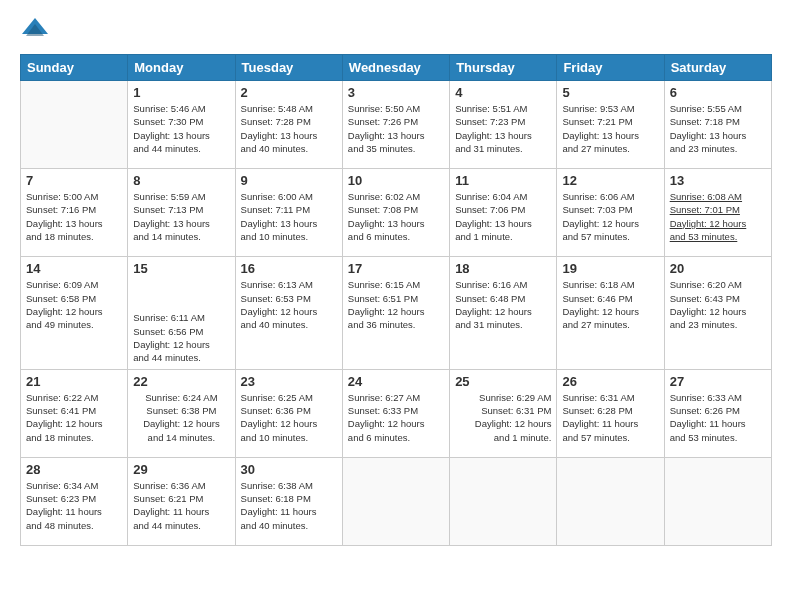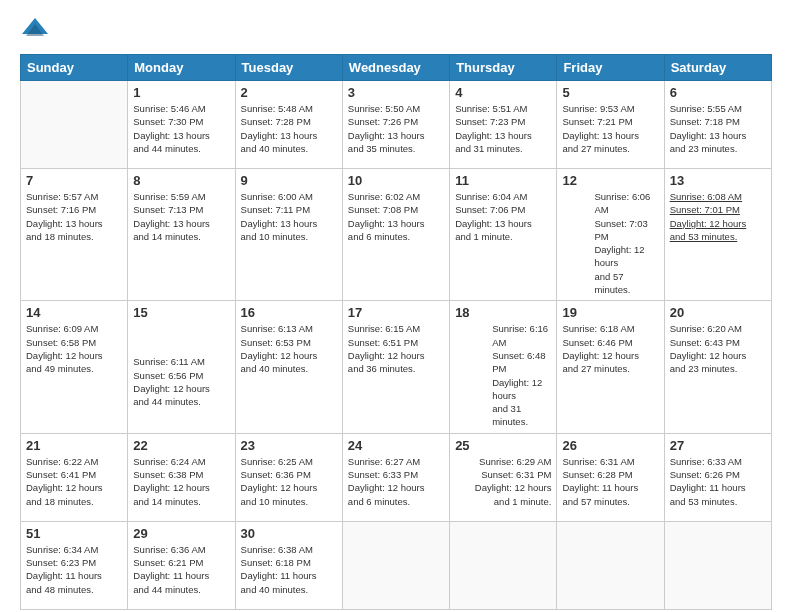--- a/index.html
+++ b/index.html
@@ -176,21 +176,21 @@
             <span class="day-number">6</span>
             <div class="day-info" style="white-space: pre-line;">Sunrise: 5:55 AM
 Sunset: 7:18 PM
 Daylight: 13 hours
 and 23 minutes.</div>
           </td>
         </tr>
         <tr class="week-row">
           <td>
             <span class="day-number">7</span>
-            <div class="day-info" style="white-space: pre-line;">Sunrise: 5:57 AM
+            <div class="day-info" style="white-space: pre-line;">Sunrise: 5:00 AM
 Sunset: 7:16 PM
 Daylight: 13 hours
 and 18 minutes.</div>
           </td>
           <td>
             <span class="day-number">8</span>
             <div class="day-info" style="white-space: pre-line;">Sunrise: 5:59 AM
 Sunset: 7:13 PM
 Daylight: 13 hours
 and 14 minutes.</div>
@@ -211,21 +211,21 @@
           </td>
           <td>
             <span class="day-number">11</span>
             <div class="day-info" style="white-space: pre-line;">Sunrise: 6:04 AM
 Sunset: 7:06 PM
 Daylight: 13 hours
 and 1 minute.</div>
           </td>
           <td>
             <span class="day-number">12</span>
-            <div class="day-info" style="white-space: pre-line; margin-left: 32px;">Sunrise: 6:06 AM
+            <div class="day-info" style="white-space: pre-line;">Sunrise: 6:06 AM
 Sunset: 7:03 PM
 Daylight: 12 hours
 and 57 minutes.</div>
           </td>
           <td>
             <span class="day-number">13</span>
             <div class="day-info" style="white-space: pre-line; text-decoration: underline;">Sunrise: 6:08 AM
 Sunset: 7:01 PM
 Daylight: 12 hours
 and 53 minutes.</div>
@@ -255,21 +255,21 @@
           </td>
           <td>
             <span class="day-number">17</span>
             <div class="day-info" style="white-space: pre-line;">Sunrise: 6:15 AM
 Sunset: 6:51 PM
 Daylight: 12 hours
 and 36 minutes.</div>
           </td>
           <td>
             <span class="day-number">18</span>
-            <div class="day-info" style="white-space: pre-line; margin-left: 37px;">Sunrise: 6:16 AM
+            <div class="day-info" style="white-space: pre-line;">Sunrise: 6:16 AM
 Sunset: 6:48 PM
 Daylight: 12 hours
 and 31 minutes.</div>
           </td>
           <td>
             <span class="day-number">19</span>
             <div class="day-info" style="white-space: pre-line;">Sunrise: 6:18 AM
 Sunset: 6:46 PM
 Daylight: 12 hours
 and 27 minutes.</div>
@@ -285,21 +285,21 @@
         <tr class="week-row">
           <td>
             <span class="day-number">21</span>
             <div class="day-info" style="white-space: pre-line;">Sunrise: 6:22 AM
 Sunset: 6:41 PM
 Daylight: 12 hours
 and 18 minutes.</div>
           </td>
           <td>
             <span class="day-number">22</span>
-            <div class="day-info" style="white-space: pre-line;">Sunrise: 6:24 AM
+            <div class="day-info" style="white-space: pre-line; text-align: center;">Sunrise: 6:24 AM
 Sunset: 6:38 PM
 Daylight: 12 hours
 and 14 minutes.</div>
           </td>
           <td>
             <span class="day-number">23</span>
             <div class="day-info" style="white-space: pre-line;">Sunrise: 6:25 AM
 Sunset: 6:36 PM
 Daylight: 12 hours
 and 10 minutes.</div>
@@ -328,21 +328,21 @@
           <td>
             <span class="day-number">27</span>
             <div class="day-info" style="white-space: pre-line;">Sunrise: 6:33 AM
 Sunset: 6:26 PM
 Daylight: 11 hours
 and 53 minutes.</div>
           </td>
         </tr>
         <tr class="week-row">
           <td>
-            <span class="day-number">51</span>
+            <span class="day-number">28</span>
             <div class="day-info" style="white-space: pre-line;">Sunrise: 6:34 AM
 Sunset: 6:23 PM
 Daylight: 11 hours
 and 48 minutes.</div>
           </td>
           <td>
             <span class="day-number">29</span>
             <div class="day-info" style="white-space: pre-line;">Sunrise: 6:36 AM
 Sunset: 6:21 PM
 Daylight: 11 hours

